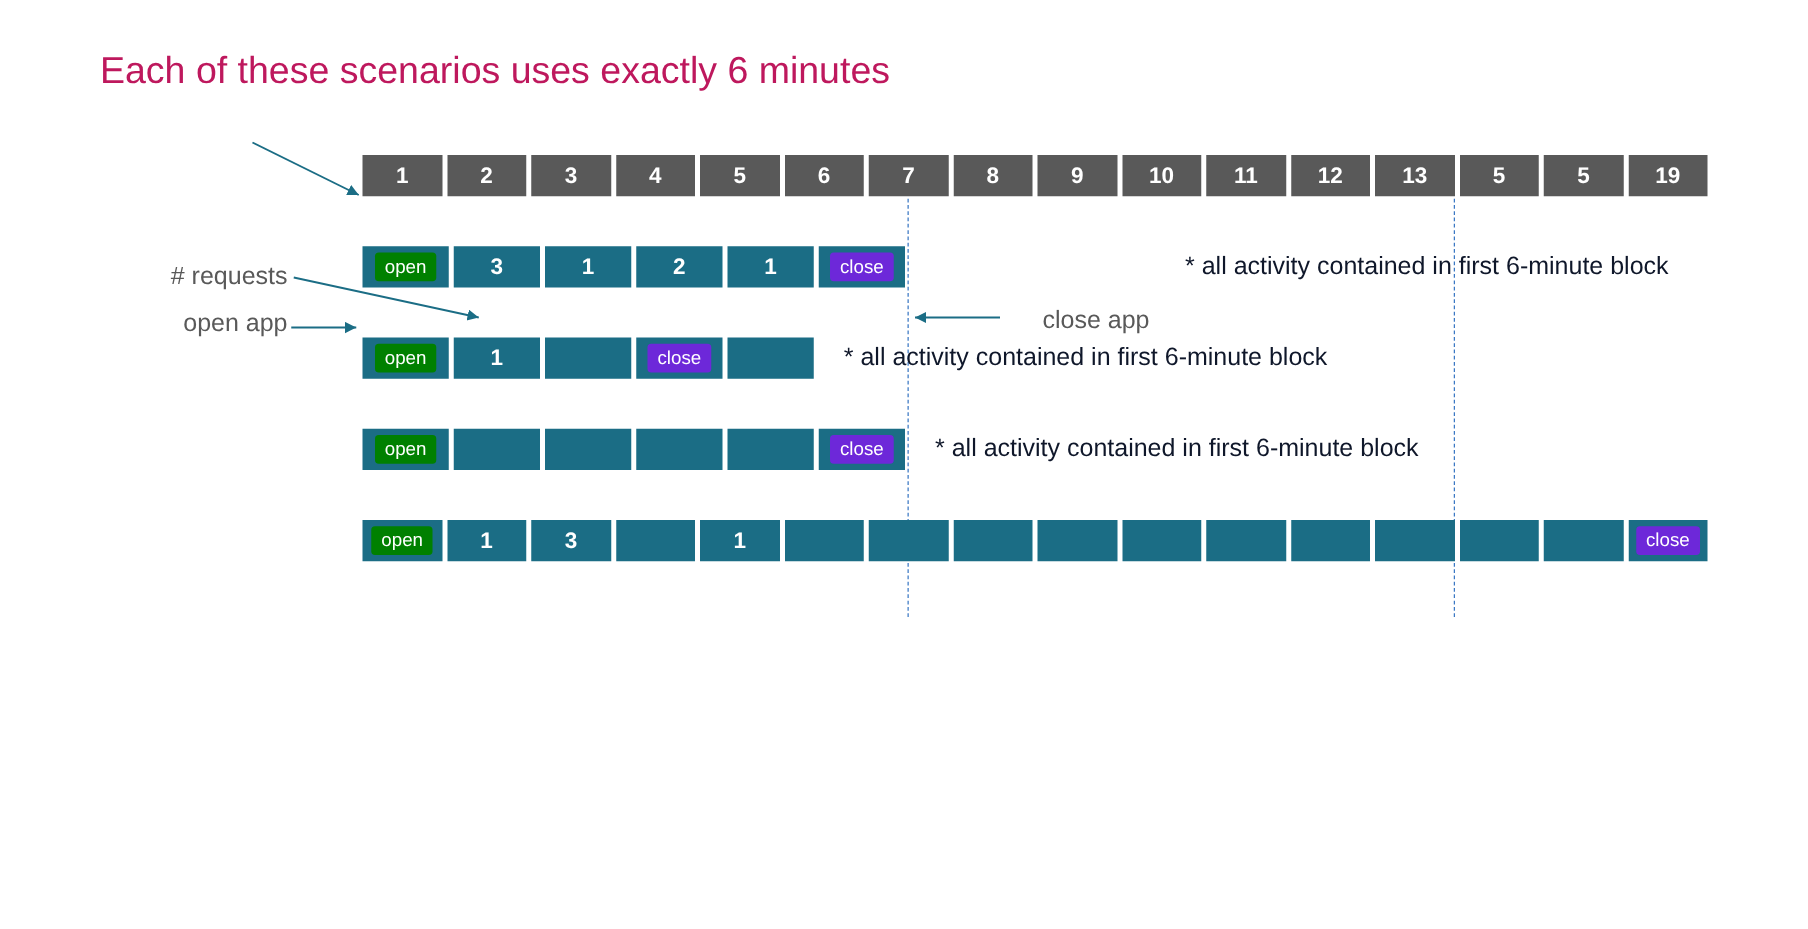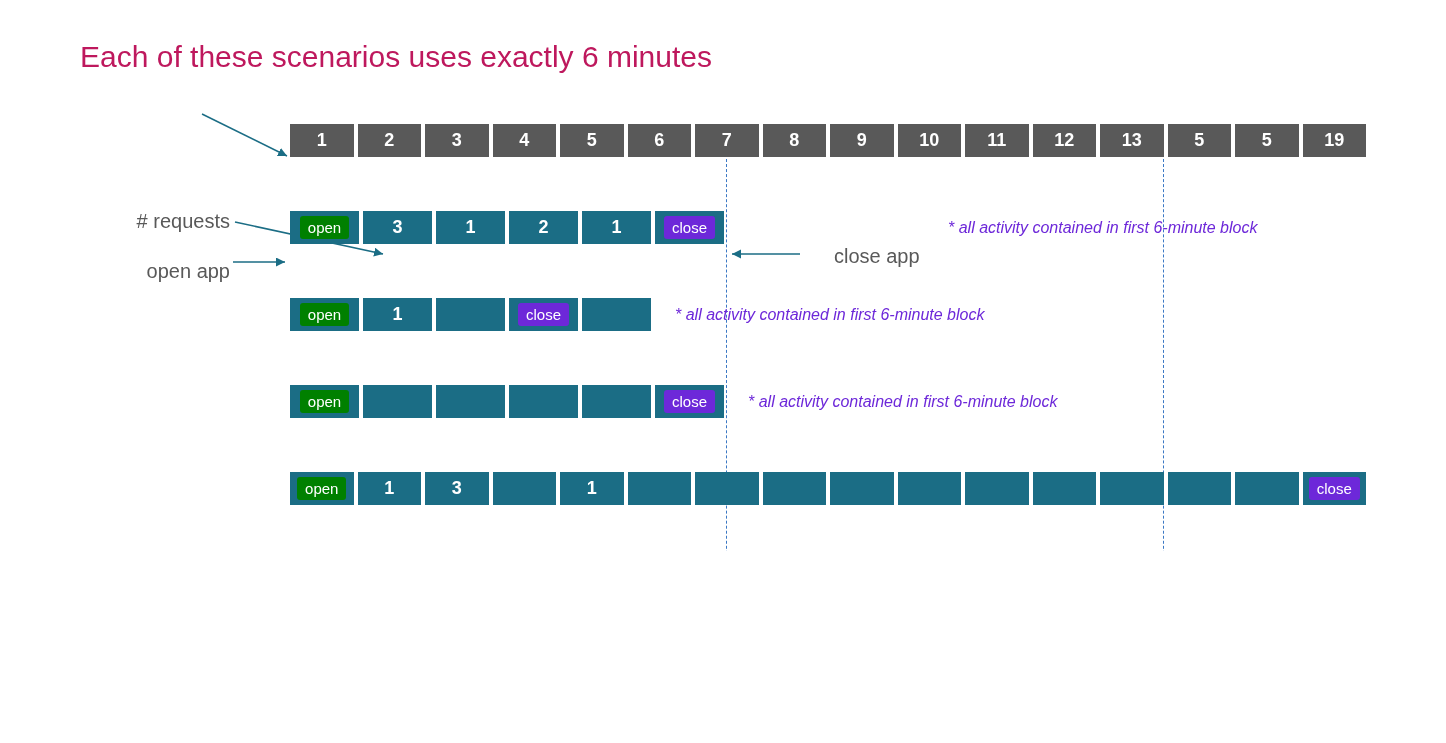--- a/index.html
+++ b/index.html
@@ -33,21 +33,21 @@
   .timeline-area {
     margin-left: 210px;
     position: relative;
   }
   .row {
     display: flex;
     gap: 4px;
     margin-bottom: 6px;
     position: relative;
   }
-  .row.spaced { margin-top: 54px; }
+  .row.spaced { margin-top: 40px; }
   .cell {
     width: 69px;
     height: 33px;
     display: flex;
     align-items: center;
     justify-content: center;
     font-size: 18px;
     color: #fff;
     font-weight: bold;
   }
@@ -59,26 +59,25 @@
     justify-content: center;
     height: 23px;
     padding: 0 8px;
     border-radius: 3px;
     font-size: 15px;
     font-weight: normal;
   }
   .pill.open { background: #008000; }
   .pill.close { background: #6d28d9; }
   .note {
-    font-size: 16px;
-    color: #6d28d9;
+    font-size: 20px;
+    color: #0f172a;
     margin-left: 20px;
     align-self: center;
     white-space: nowrap;
-    font-style: italic;
   }
   .divider {
     position: absolute;
     border-left: 1.5px dashed #3b78c4;
     top: 35px;
     height: 430px;
   }
   .brace {
     position: absolute;
     font-size: 20px;
@@ -100,21 +99,21 @@
   svg.ann { position: absolute; overflow: visible; pointer-events: none; }
 </style>
 </head>
 <body>
 
 <div class="title">Each of these scenarios uses exactly 6 minutes</div>
 
 <div class="diagram">
 
   <div class="label-left" style="left:0; top:86px; width:150px;"># requests</div>
-  <div class="label-left" style="left:0; top:136px; width:150px;">open app</div>
+  <div class="label-left" style="left:0; top:124px; width:150px;">open app</div>
 
   <svg class="ann" style="left:122px; top:-10px;" width="95" height="50">
     <defs>
         <marker id="ah1" markerWidth="8" markerHeight="8" refX="6" refY="3" orient="auto">
           <path d="M0,0 L6,3 L0,6 Z" fill="#1b6d85"></path>
         </marker>
       </defs>
     <line x1="0" y1="0" x2="85" y2="42" stroke="#1b6d85" stroke-width="1.5" marker-end="url(#ah1)"></line>
   </svg>
   <svg class="ann" style="left:155px; top:98px;" width="155" height="40">

